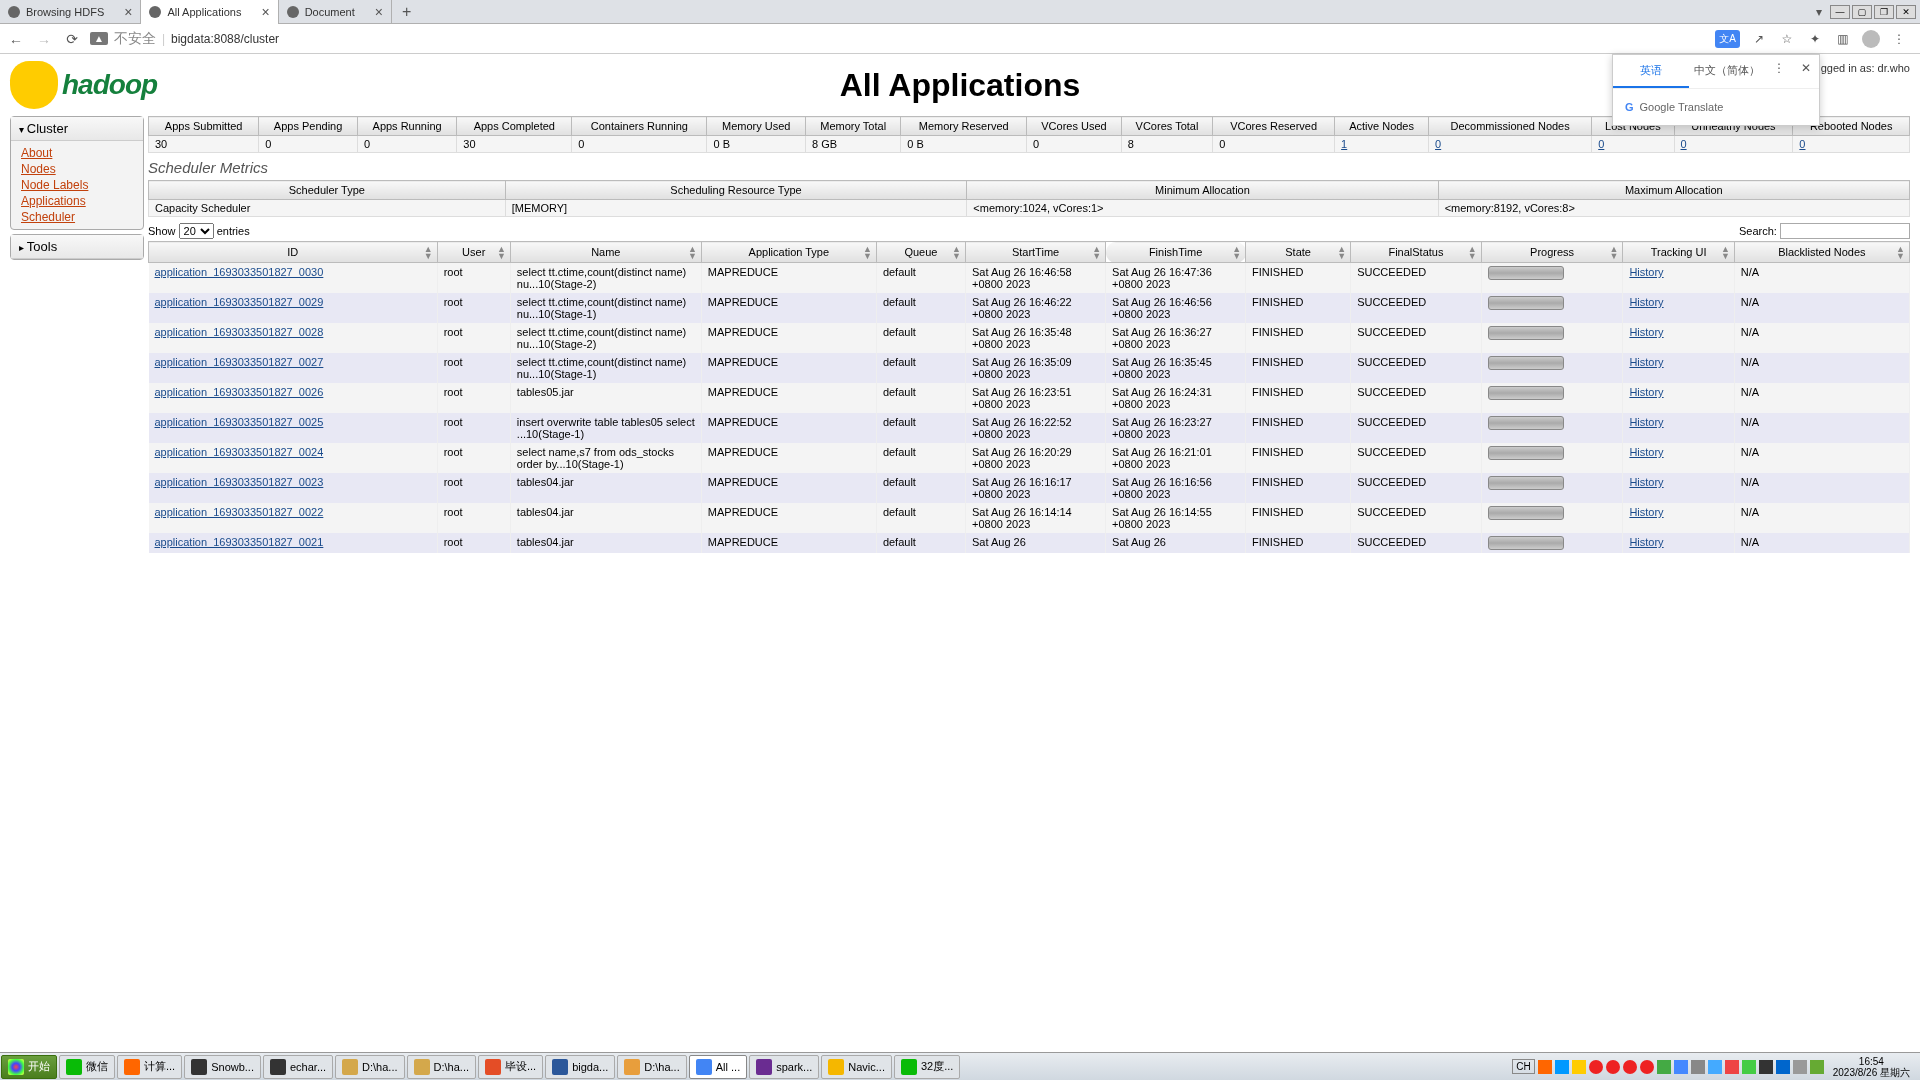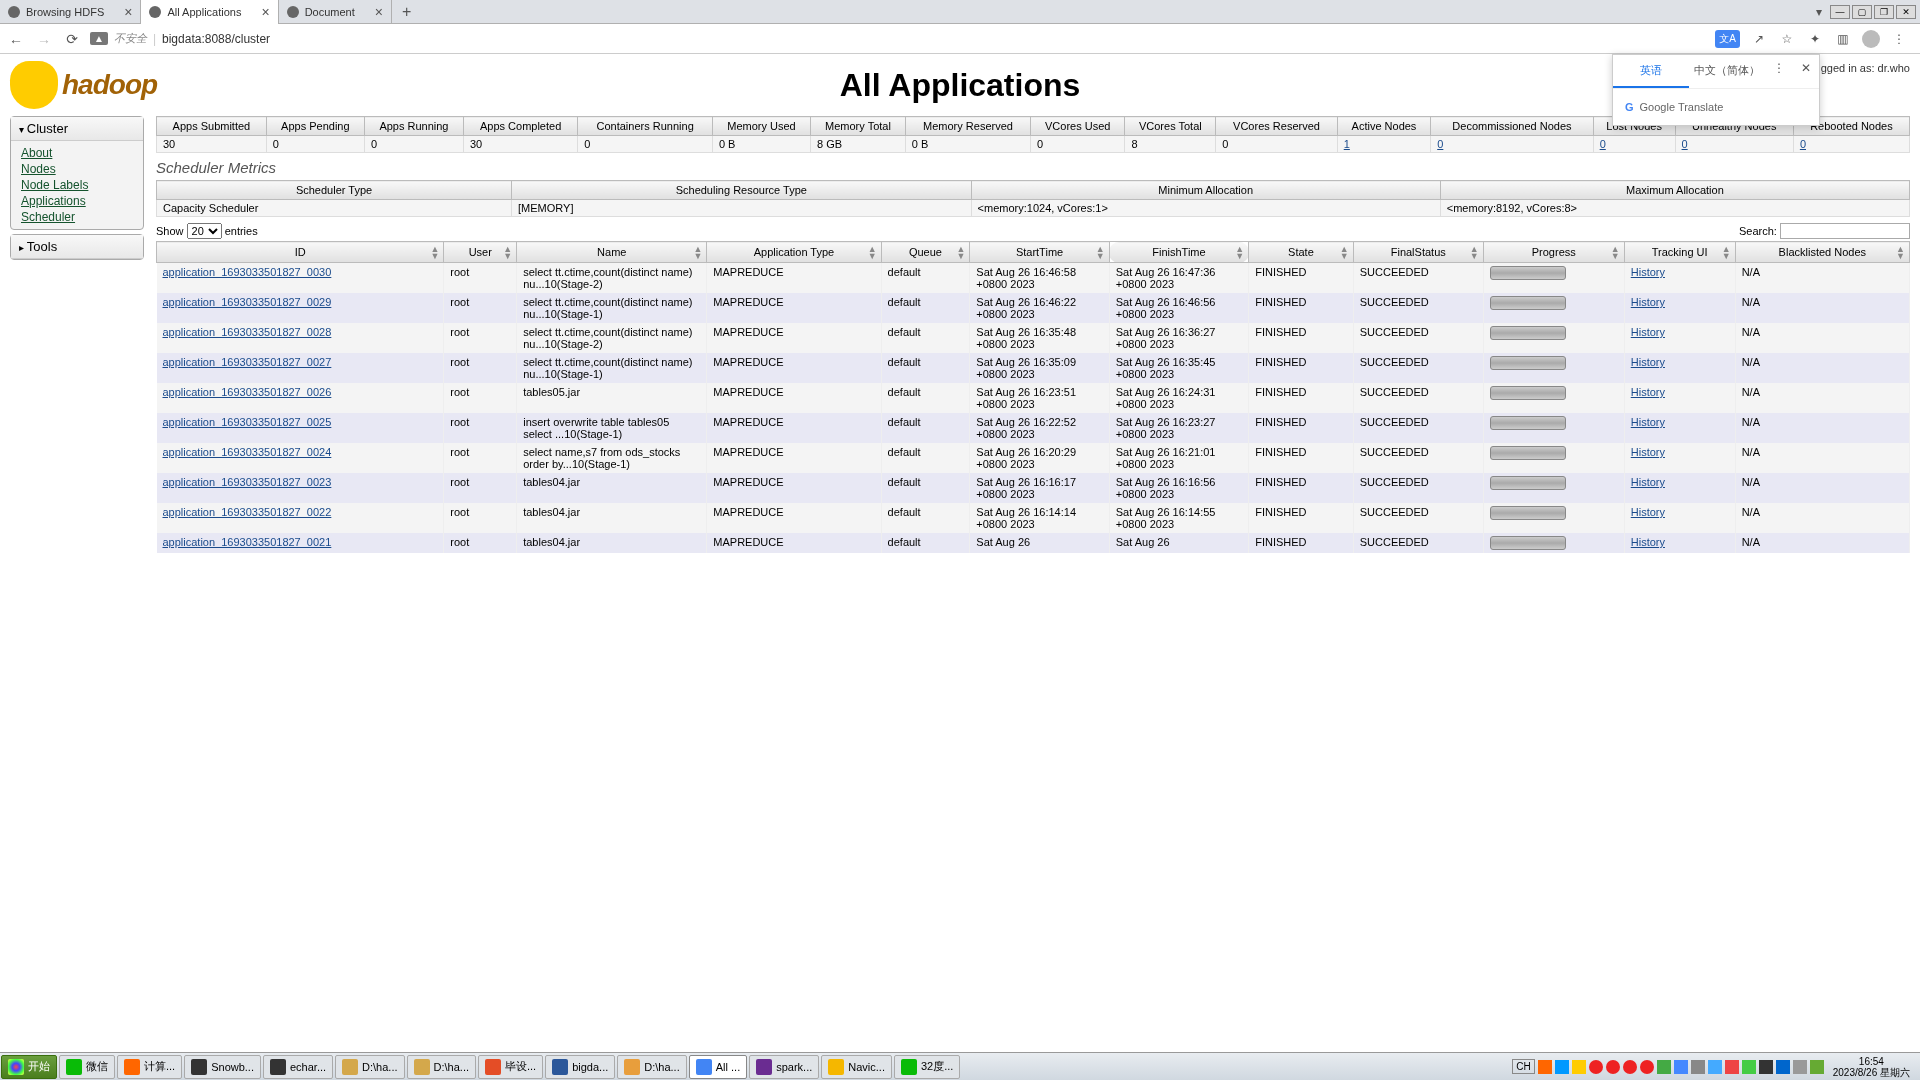--- a/index.html
+++ b/index.html
@@ -12,52 +12,52 @@
 .tab .favicon { width: 12px; height: 12px; background: #666; border-radius: 50%; margin-right: 6px; }
 .tab .close { margin-left: 20px; font-size: 14px; color: #555; }
 .tab-new { padding: 0 10px; font-size: 16px; color: #555; }
 .win-ctrl { margin-left: auto; display: flex; gap: 2px; padding-right: 4px; }
 .win-btn { width: 20px; height: 14px; border: 1px solid #888; background: #ddd; font-size: 9px; display: flex; align-items: center; justify-content: center; }
 
 .addr-bar { height: 30px; background: #fff; display: flex; align-items: center; padding: 0 6px; gap: 8px; border-bottom: 1px solid #ccc; }
 .nav-btn { width: 20px; height: 20px; display: flex; align-items: center; justify-content: center; color: #555; font-size: 14px; }
 .url-area { flex: 1; display: flex; align-items: center; gap: 6px; font-size: 12px; color: #333; }
 .url-warn { background: #777; color: #fff; border-radius: 2px; padding: 1px 4px; font-size: 10px; }
-.url-badge { color: #888; font-size: 11px; font-style: italic; }
+.url-badge { color: #888; font-size: 14px; }
 .addr-icons { display: flex; gap: 10px; align-items: center; padding-right: 6px; }
 .addr-icon { width: 18px; height: 18px; color: #555; display: flex; align-items: center; justify-content: center; }
 .translate-badge { background: #4285f4; color: #fff; border-radius: 3px; padding: 2px 4px; font-size: 10px; }
 
 
 .translate-popup { position: absolute; right: 100px; top: 54px; width: 208px; background: #fff; border: 1px solid #ccc; box-shadow: 0 2px 8px rgba(0,0,0,0.2); z-index: 100; }
 .translate-tabs { display: flex; border-bottom: 1px solid #eee; }
 .translate-tab { flex: 1; text-align: center; padding: 8px 4px; font-size: 11px; color: #555; }
 .translate-tab.active { color: #1a73e8; border-bottom: 2px solid #1a73e8; }
 .translate-close { padding: 6px 8px; color: #555; }
 .translate-body { padding: 12px; font-size: 11px; color: #666; display: flex; align-items: center; gap: 6px; }
 
 
 .page { background: #fff; height: calc(100vh - 54px - 28px); overflow: auto; position: relative; }
 .header { display: flex; align-items: center; padding: 4px 10px; }
 .logo { width: 230px; height: 54px; display: flex; align-items: center; }
 .logo-elephant { width: 48px; height: 48px; background: #ffcc00; border-radius: 40% 40% 50% 50%; margin-right: 4px; position: relative; }
-.logo-text { font-size: 28px; font-weight: bold; font-style: italic; color: #a16207; letter-spacing: -1px; }
+.logo-text { font-size: 28px; font-weight: bold; font-style: italic; color: #15803d; letter-spacing: -1px; }
 .page-title { flex: 1; text-align: center; font-size: 32px; font-weight: bold; color: #000; }
 .logged-in { position: absolute; right: 10px; top: 8px; font-size: 11px; color: #333; }
 
-.body-content { display: flex; padding: 0 10px 10px 10px; gap: 12px; }
+.body-content { display: flex; padding: 0 10px 10px 10px; gap: 4px; }
 
 
 .sidebar { width: 134px; flex-shrink: 0; }
 .side-section { border: 1px solid #aaa; border-radius: 4px; margin-bottom: 4px; background: #f3f3f3; }
 .side-head { padding: 4px 8px; font-size: 13px; font-weight: normal; background: linear-gradient(#f8f8f8,#e8e8e8); border-bottom: 1px solid #ccc; }
 .side-head::before { content: "▾ "; font-size: 10px; }
 .side-head.collapsed::before { content: "▸ "; }
 .side-body { padding: 4px 10px; font-size: 12px; }
-.side-link { color: #14532d; text-decoration: underline; display: block; padding: 1px 0; }
+.side-link { color: #c2410c; text-decoration: underline; display: block; padding: 1px 0; }
 .side-sub { padding-left: 18px; }
 
 
 .main { flex: 1; min-width: 0; }
 .section-title { font-size: 15px; font-style: italic; color: #555; margin: 2px 0 4px 0; }
 
 .metrics-table { width: 100%; border-collapse: collapse; margin-bottom: 6px; }
 .metrics-table th { background: linear-gradient(#f8f8f8,#e0e0e0); border: 1px solid #bbb; padding: 3px 4px; font-weight: normal; font-size: 11px; text-align: center; }
 .metrics-table td { border: 1px solid #ddd; padding: 2px 6px; font-size: 11px; background: #f5f5f5; }
 .metrics-table td a { color: #1a4b8c; text-decoration: underline; }

